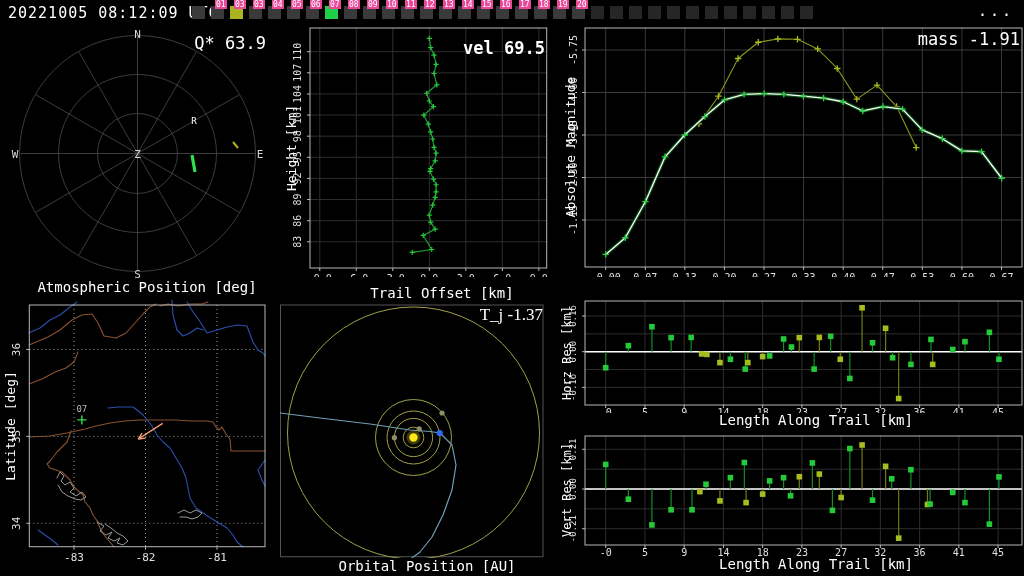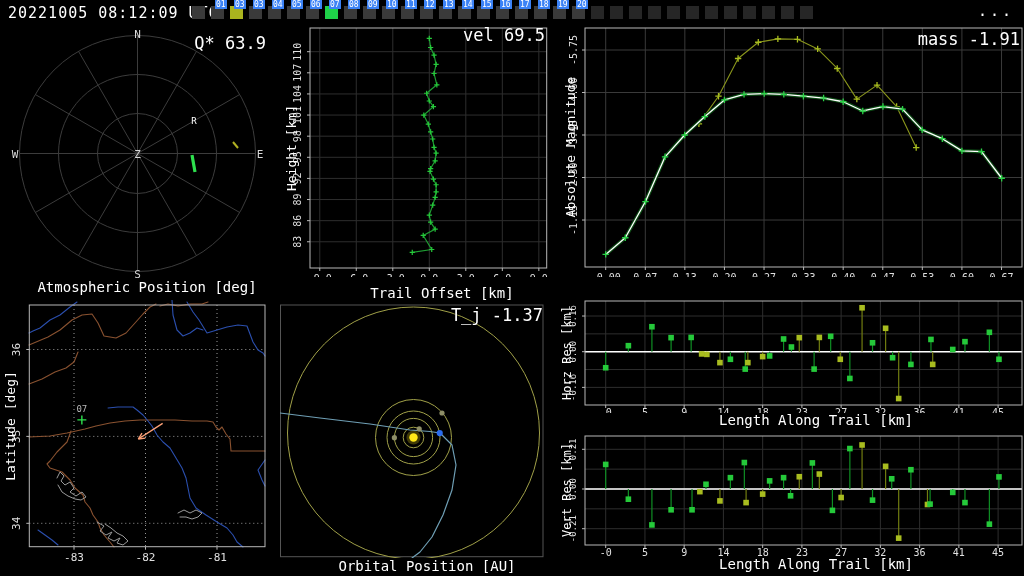--- a/index.html
+++ b/index.html
@@ -6,21 +6,21 @@
     font-family:"DejaVu Sans Mono","Liberation Mono",monospace;color:#fff;}
   #screen{position:relative;width:1024px;height:576px;background:#000;}
   .abs{position:absolute;}
   #topbar{left:0;top:0;width:1024px;height:25px;background:#000;}
   #clock{left:8px;top:4px;font-size:15px;letter-spacing:1px;color:#fff;white-space:nowrap;}
   #cells{left:192px;top:6px;display:flex;gap:6px;}
   .cell{position:relative;width:13px;height:13px;background:#3a3a3a;flex:0 0 auto;cursor:pointer;}
   .cell.dim{background:#262626;}
   .cell.sel-yellow{background:#aab41e;}
   .cell.sel-green{background:#1fd149;}
-  .cell .cl{position:absolute;top:-6px;left:4px;font-size:8px;line-height:9px;color:#fff;background:#3b82f6;padding:0 1px;text-align:right;}
+  .cell .cl{position:absolute;top:-6px;left:4px;font-size:8px;line-height:9px;color:#fff;background:#ec4899;padding:0 1px;text-align:right;}
   #ellipsis{right:10px;top:2px;font-size:15px;letter-spacing:3px;color:#fff;cursor:pointer;}
   .panel{position:absolute;}
   .stat{position:absolute;font-size:17px;color:#fff;white-space:nowrap;text-shadow:0 0 2px #000;}
   .ptitle{position:absolute;font-size:14px;color:#fff;text-align:center;white-space:nowrap;margin-left:14px;}
   .ylab{position:absolute;font-size:13px;color:#fff;white-space:nowrap;
         transform:translate(-50%,-50%) rotate(-90deg);}
   svg{position:absolute;left:0;top:0;overflow:hidden;}
   #watermark{left:6px;top:594px;font-size:11px;color:#4a4a4a;margin-left:36px;}
 </style>
 </head>
@@ -210,21 +210,21 @@
         <path d="M153.51520000000002 166.79600000000002H158.7152M156.11520000000002 164.19600000000003V169.39600000000002" stroke="#25c93a" stroke-width="1.2" fill="none"></path>
         <path d="M152.54160000000002 172.428H157.7416M155.1416 169.828V175.028" stroke="#25c93a" stroke-width="1.2" fill="none"></path>
         <path d="M150.10760000000002 180.17199999999997H155.3076M152.7076 177.57199999999997V182.77199999999996" stroke="#25c93a" stroke-width="1.2" fill="none"></path>
         <path d="M146.70000000000002 190.02800000000002H151.9M149.3 187.42800000000003V192.62800000000001" stroke="#25c93a" stroke-width="1.2" fill="none"></path>
         <path d="M148.0387 197.068H153.2387M150.6387 194.46800000000002V199.668" stroke="#25c93a" stroke-width="1.2" fill="none"></path>
         <path d="M152.54160000000002 204.108H157.7416M155.1416 201.508V206.708" stroke="#25c93a" stroke-width="1.2" fill="none"></path>
         <path d="M140.615 210.44399999999996H145.815M143.215 207.84399999999997V213.04399999999995" stroke="#25c93a" stroke-width="1.2" fill="none"></path>
         <path d="M149.13400000000001 224.52399999999994H154.334M151.734 221.92399999999995V227.12399999999994" stroke="#25c93a" stroke-width="1.2" fill="none"></path>
         <path d="M129.662 227.34H134.862M132.262 224.74V229.94" stroke="#25c93a" stroke-width="1.2" fill="none"></path>
       </svg>
-    <div class="stat" style="right:15px;top:0;">vel 69.5</div>
+    <div class="stat" style="right:15px;top:13px;font-weight:bold;">vel 69.5</div>
     <div class="ylab" style="left:11px;top:123px;">Height [km]</div>
     <div class="ptitle" style="left:16px;width:264px;top:260px;">Trail Offset [km]</div>
   </div>
 
   <div class="panel" style="left:560px;top:25px;width:464px;height:275px;">
     <svg id="svg-mag" width="464" height="252">
         <line x1="45.7" y1="3" x2="45.7" y2="242" stroke="#3a3a3a" stroke-width="1"></line>
         <line x1="85.29979" y1="3" x2="85.29979" y2="242" stroke="#3a3a3a" stroke-width="1"></line>
         <line x1="124.84021000000001" y1="3" x2="124.84021000000001" y2="242" stroke="#3a3a3a" stroke-width="1"></line>
         <line x1="164.44" y1="3" x2="164.44" y2="242" stroke="#3a3a3a" stroke-width="1"></line>
@@ -367,21 +367,21 @@
         <circle cx="133.5" cy="137.5" r="38" fill="none" stroke="#a0a048" stroke-width="1"></circle>
         <circle cx="133.5" cy="133" r="126" fill="none" stroke="#a0a048" stroke-width="1"></circle>
         <polyline points="0,113 40,118 90,124 130,130 150,131.5 160,133 172,145 176,165 172,190 163,215 152,237 140,252 132,258" fill="none" stroke="#6f9fb5" stroke-width="1.2" stroke-linejoin="round" stroke-linecap="round"></polyline>
         <circle cx="133.5" cy="137.5" r="7" fill="#ffe818" opacity="0.25"></circle>
         <circle cx="133.5" cy="137.5" r="4.2" fill="#ffe818"></circle>
         <circle cx="139.2" cy="128.9" r="2.6" fill="#8f8f68"></circle>
         <circle cx="114.4" cy="137.7" r="2.6" fill="#8f8f68"></circle>
         <circle cx="162" cy="113" r="2.6" fill="#8f8f68"></circle>
         <circle cx="159.7" cy="133.1" r="3.1" fill="#2a6cf0"></circle>
       </svg>
-    <div class="stat" style="right:17px;top:5px;">T_j -1.37</div>
+    <div class="stat" style="right:17px;top:5px;font-family:Liberation Serif, serif;">T_j -1.37</div>
     <div class="ptitle" style="left:0;right:0;top:258px;">Orbital Position [AU]</div>
   </div>
 
   <div class="panel" style="left:560px;top:295px;width:464px;height:135px;">
     <svg id="svg-horz" width="464" height="118">
         <line x1="45.7" y1="6" x2="45.7" y2="110" stroke="#2e2e2e" stroke-width="1"></line>
         <line x1="84.94" y1="6" x2="84.94" y2="110" stroke="#2e2e2e" stroke-width="1"></line>
         <line x1="124.18" y1="6" x2="124.18" y2="110" stroke="#2e2e2e" stroke-width="1"></line>
         <line x1="163.42000000000002" y1="6" x2="163.42000000000002" y2="110" stroke="#2e2e2e" stroke-width="1"></line>
         <line x1="202.66000000000003" y1="6" x2="202.66000000000003" y2="110" stroke="#2e2e2e" stroke-width="1"></line>

